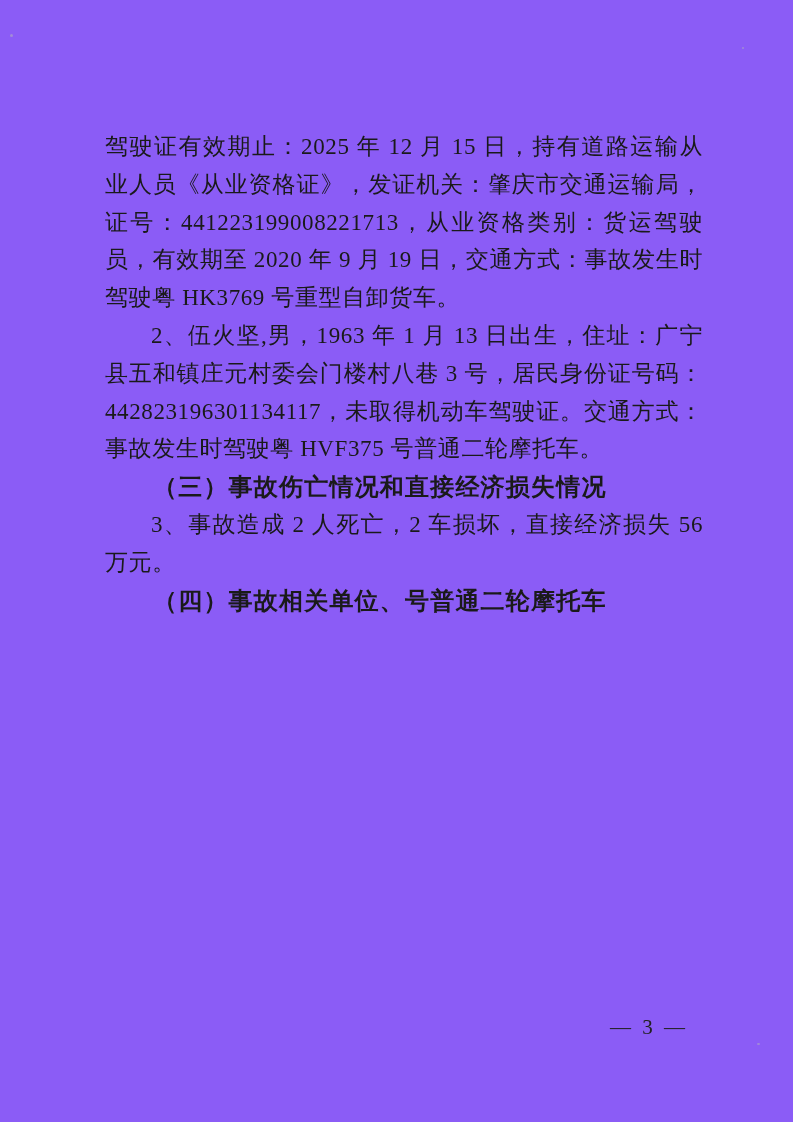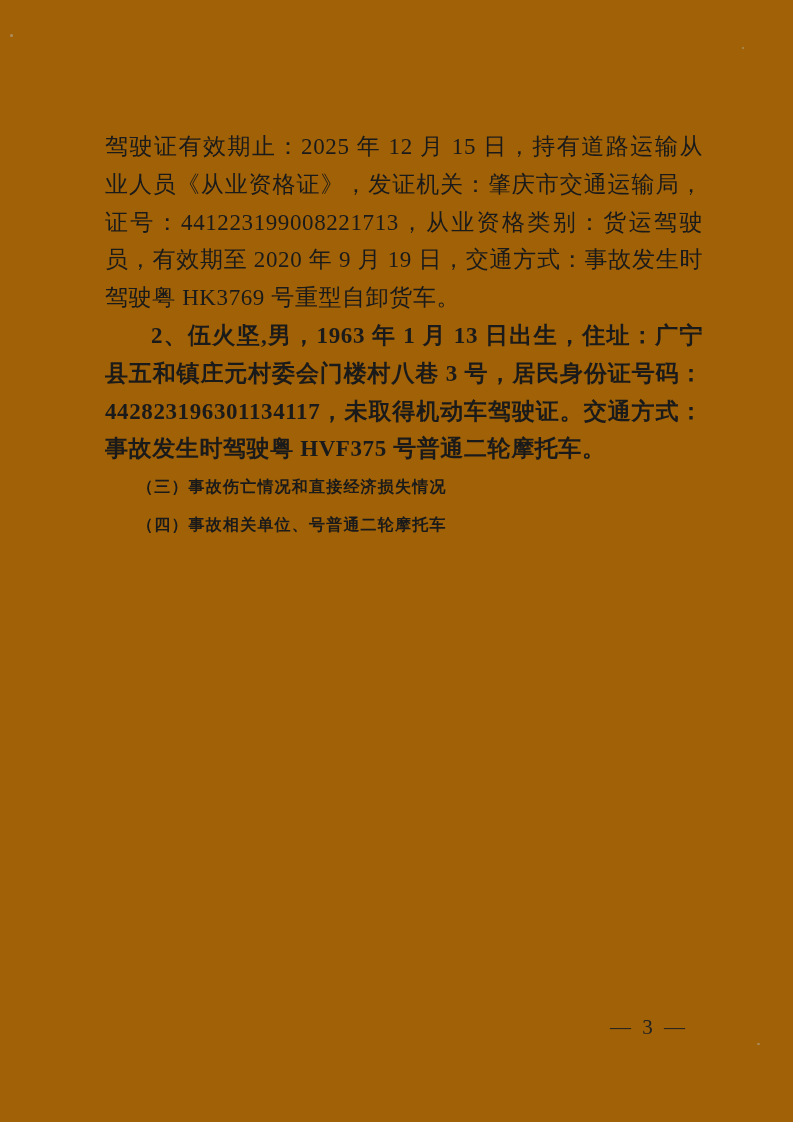--- a/index.html
+++ b/index.html
@@ -1,43 +1,43 @@
 <!DOCTYPE html>
 <html><head>
 <meta charset="utf-8">
 <style>
   html, body { margin: 0; padding: 0; background: #e8e8e8; }
   .page {
     position: relative;
     width: 793px;
     height: 1122px;
     margin: 0 auto;
-    background: #a16207;
+    background: #8b5cf6;
     color: #1a1a1a;
     font-family: "Liberation Serif", "DejaVu Serif", serif;
     overflow: hidden;
   }
   .content {
     position: absolute;
     left: 105px;
     top: 128px;
     width: 598px;
     font-size: 23px;
     line-height: 37.8px;
     letter-spacing: 0.6px;
     text-align: justify;
     text-justify: inter-character;
   }
   .content p { margin: 0; padding: 0; }
-  p.indent { text-indent: 2em; font-weight: bold; }
+  p.indent { text-indent: 2em; }
   p.heading {
     font-weight: 700;
     text-indent: 2em;
     font-family: "Liberation Sans", "DejaVu Sans", sans-serif;
-    font-size: 16px;
+    font-size: 24px;
     letter-spacing: 1.2px;
   }
   .page-number {
     position: absolute;
     top: 1015px;
     right: 105px;
     font-size: 21px;
     letter-spacing: 3px;
     color: #222;
   }
@@ -60,18 +60,19 @@
 
   <div class="speck s1"></div>
   <div class="speck s2"></div>
   <div class="speck s3"></div>
   <div class="speck s4"></div>
 
   <div class="content">
     <p class="body">驾驶证有效期止：2025 年 12 月 15 日，持有道路运输从业人员《从业资格证》，发证机关：肇庆市交通运输局，证号：441223199008221713，从业资格类别：货运驾驶员，有效期至 2020 年 9 月 19 日，交通方式：事故发生时驾驶粤 HK3769 号重型自卸货车。</p>
     <p class="body indent">2、伍火坚,男，1963 年 1 月 13 日出生，住址：广宁县五和镇庄元村委会门楼村八巷 3 号，居民身份证号码：442823196301134117，未取得机动车驾驶证。交通方式：事故发生时驾驶粤 HVF375 号普通二轮摩托车。</p>
     <p class="heading">（三）事故伤亡情况和直接经济损失情况</p>
+    <p class="body indent">3、事故造成 2 人死亡，2 车损坏，直接经济损失 56 万元。</p>
     <p class="heading">（四）事故相关单位、号普通二轮摩托车</p>
   </div>
 
   <div class="page-number">— 3 —</div>
 
 </div>
 
 </body></html>

